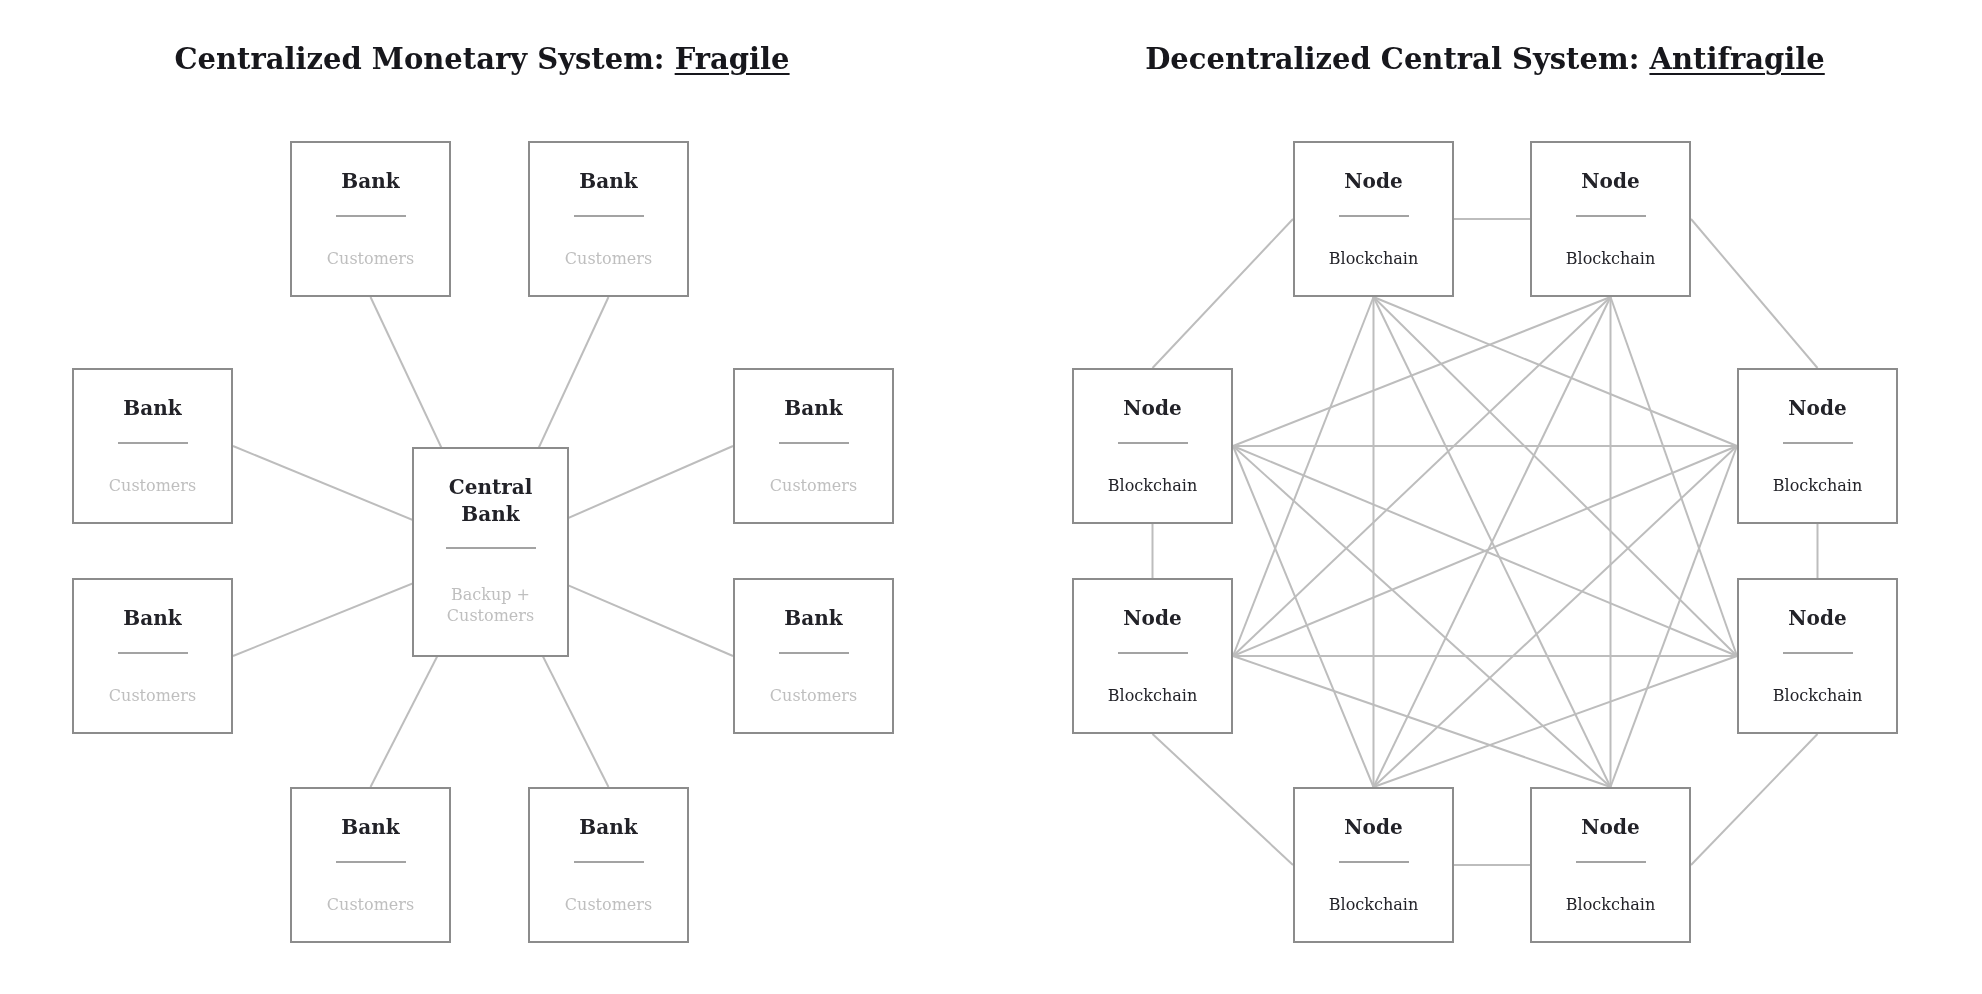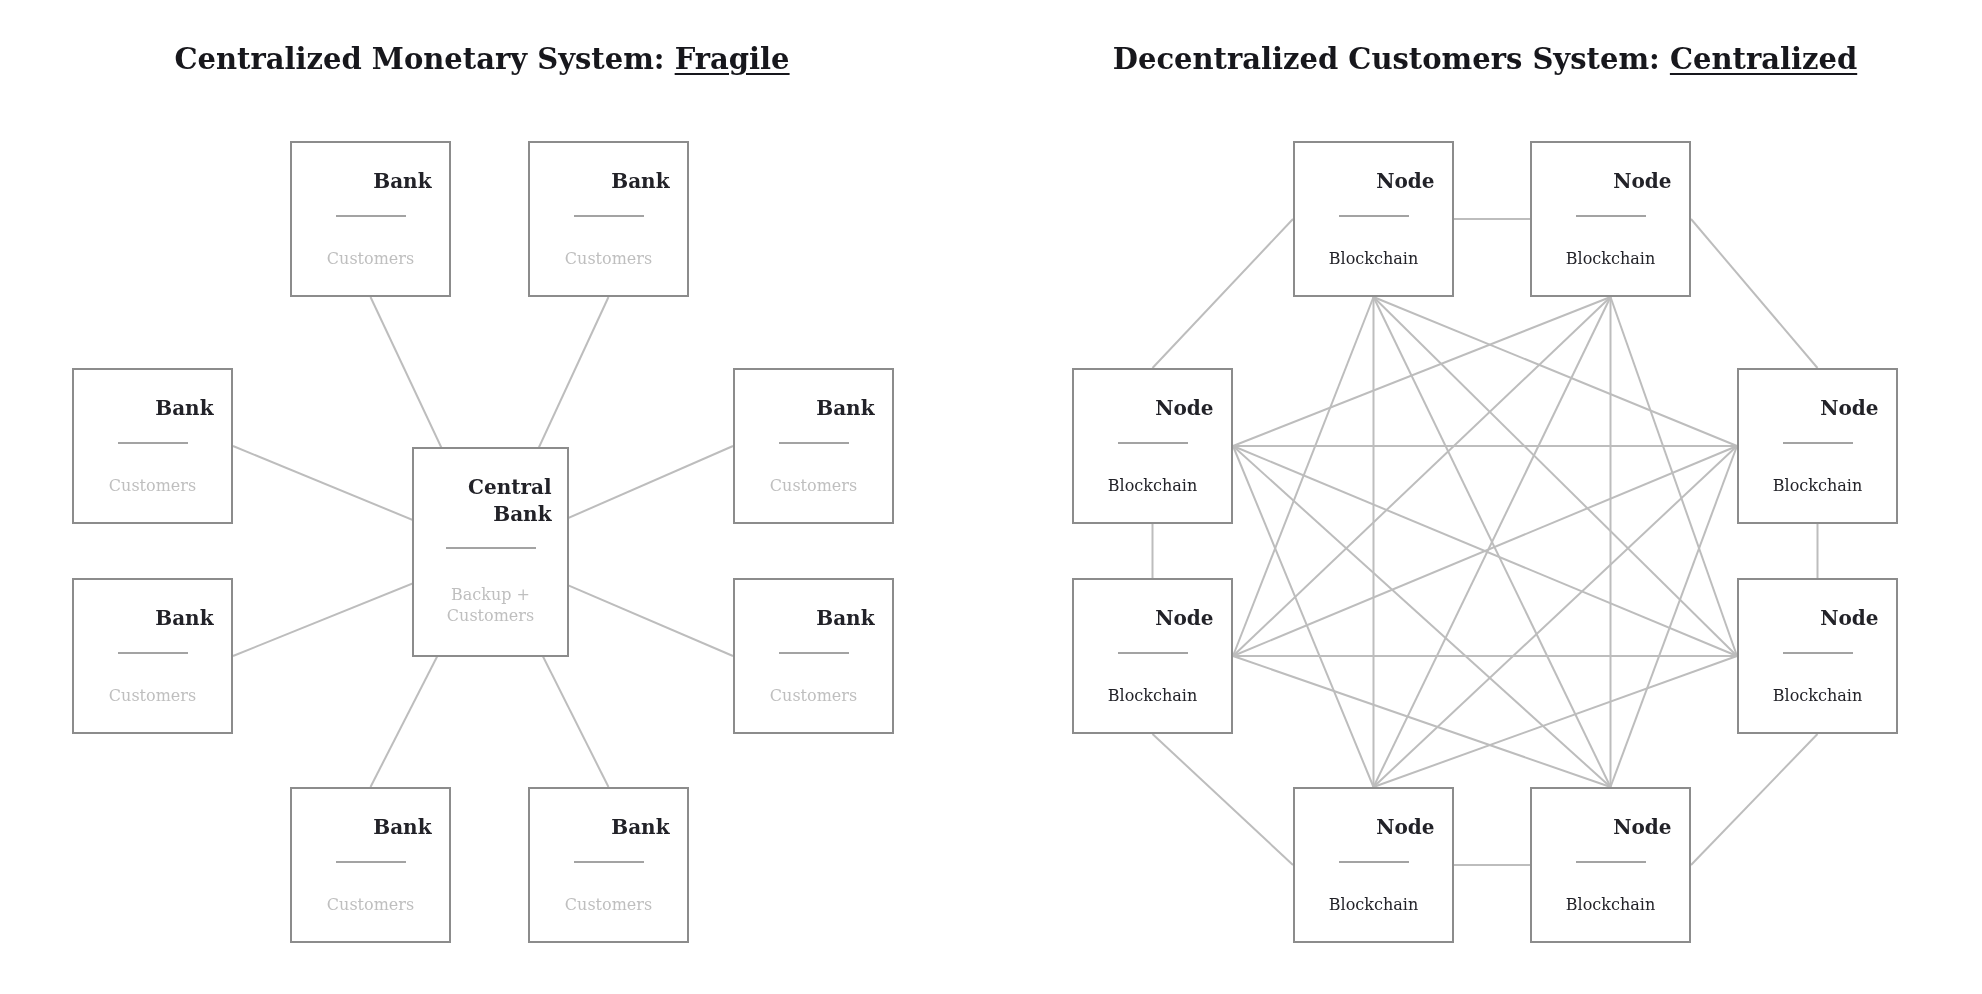--- a/index.html
+++ b/index.html
@@ -34,21 +34,21 @@
     background:#ffffff;
     border:2px solid var(--border,#8c8c8c);
     box-sizing:border-box;
   }
   .box-label {
     position:absolute; top:25%; left:50%;
     transform:translate(-50%,-50%);
     width:122px;
     font-size:20px; font-weight:bold;
     color:var(--dark,#222228);
-    text-align:right; line-height:1.35;
+    text-align:center; line-height:1.35;
   }
   .box-divider {
     position:absolute; top:48%; left:50%;
     transform:translate(-50%,-50%);
     height:2px;
     background:var(--divider,#a3a3a3);
   }
   .box-sublabel {
     position:absolute; top:76%; left:50%;
     transform:translate(-50%,-50%);
@@ -98,21 +98,21 @@
       <line x1="1737" y1="446" x2="1233" y2="656" stroke="#bdbdbd" stroke-width="2"></line>
       <line x1="1737" y1="446" x2="1373.5" y2="787" stroke="#bdbdbd" stroke-width="2"></line>
       <line x1="1737" y1="446" x2="1610.5" y2="787" stroke="#bdbdbd" stroke-width="2"></line>
       <line x1="1233" y1="656" x2="1737" y2="656" stroke="#bdbdbd" stroke-width="2"></line>
       <line x1="1233" y1="656" x2="1610.5" y2="787" stroke="#bdbdbd" stroke-width="2"></line>
       <line x1="1737" y1="656" x2="1373.5" y2="787" stroke="#bdbdbd" stroke-width="2"></line>
     </svg>
 
   <div class="diagram-title" id="title-left"><span>Centralized Monetary System: </span><span class="emph">Fragile</span></div>
 
-  <div class="diagram-title" id="title-right"><span>Decentralized Customers System: </span><span class="emph">Centralized</span></div>
+  <div class="diagram-title" id="title-right"><span>Decentralized Central System: </span><span class="emph">Antifragile</span></div>
 
   <div id="box-layer">
       <div class="box" style="left: 412px; top: 447px; width: 157px; height: 210px;">
         <div class="box-label">Central Bank</div>
         <div class="box-divider" style="width: 90px;"></div>
         <div class="box-sublabel muted">Backup + Customers</div>
       </div>
       <div class="box" style="left: 290px; top: 141px; width: 161px; height: 156px;">
         <div class="box-label">Bank</div>
         <div class="box-divider" style="width: 70px;"></div>

